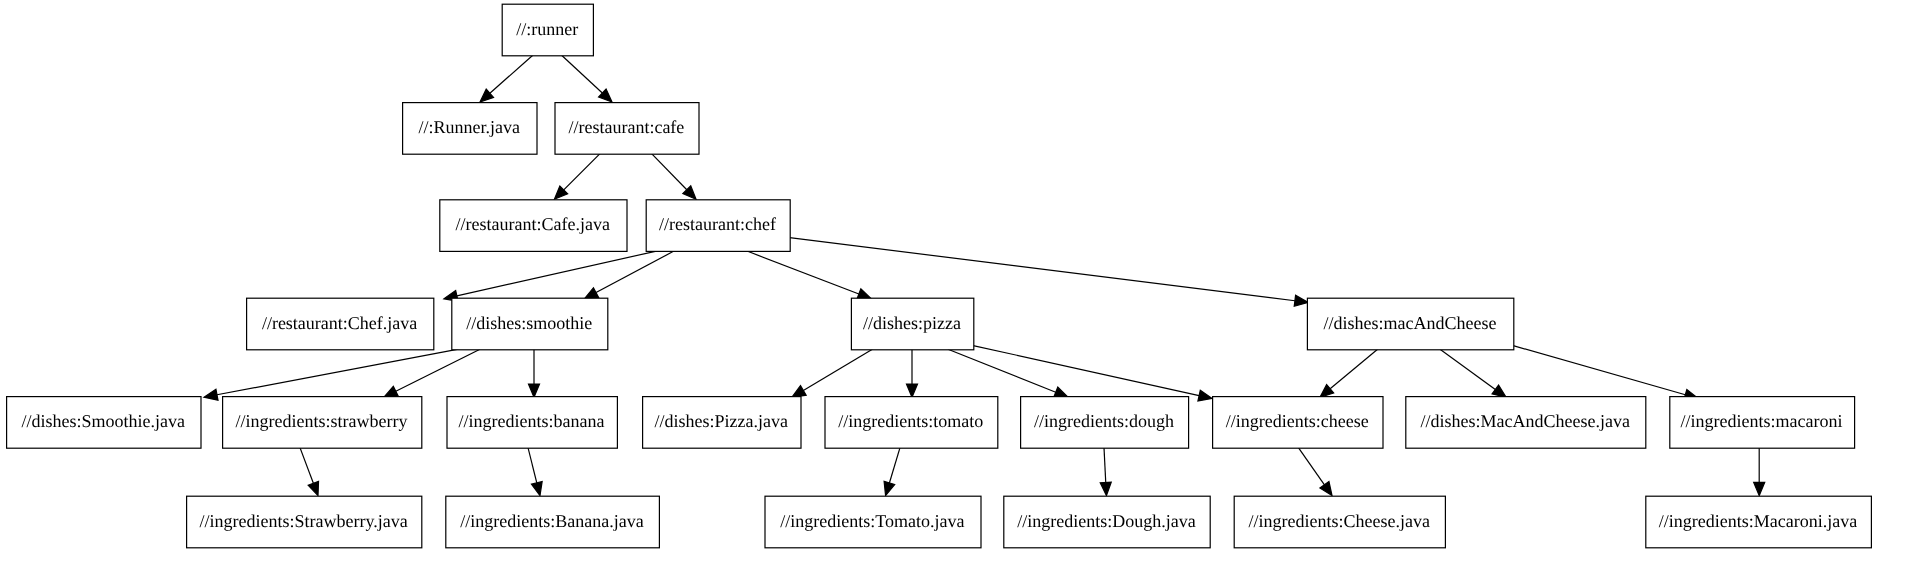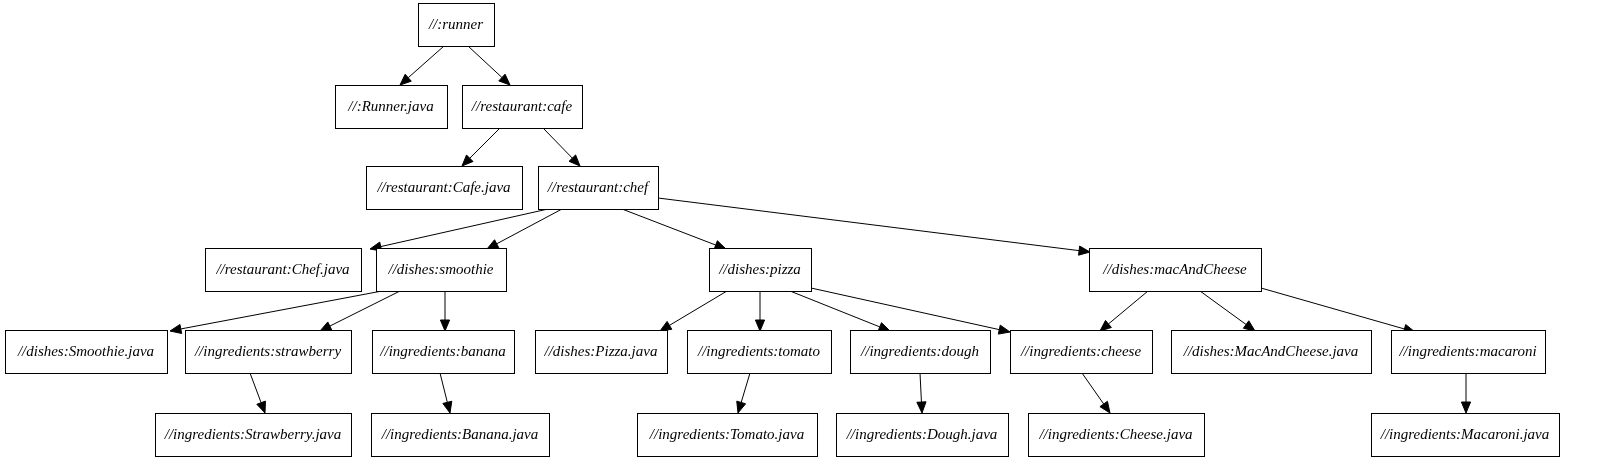--- a/index.html
+++ b/index.html
@@ -9,21 +9,20 @@
   }
   body {
     font-family: "Liberation Serif", "DejaVu Serif", serif;
   }
   #graph-root {
     position: relative;
     width: 1600px;
     height: 468px;
     background: #ffffff;
     overflow: hidden;
-    font-style: italic;
   }
   #graph-svg {
     position: absolute;
     top: 0;
     left: 0;
     width: 1600px;
     height: 468px;
     display: block;
   }
   .node-box {

